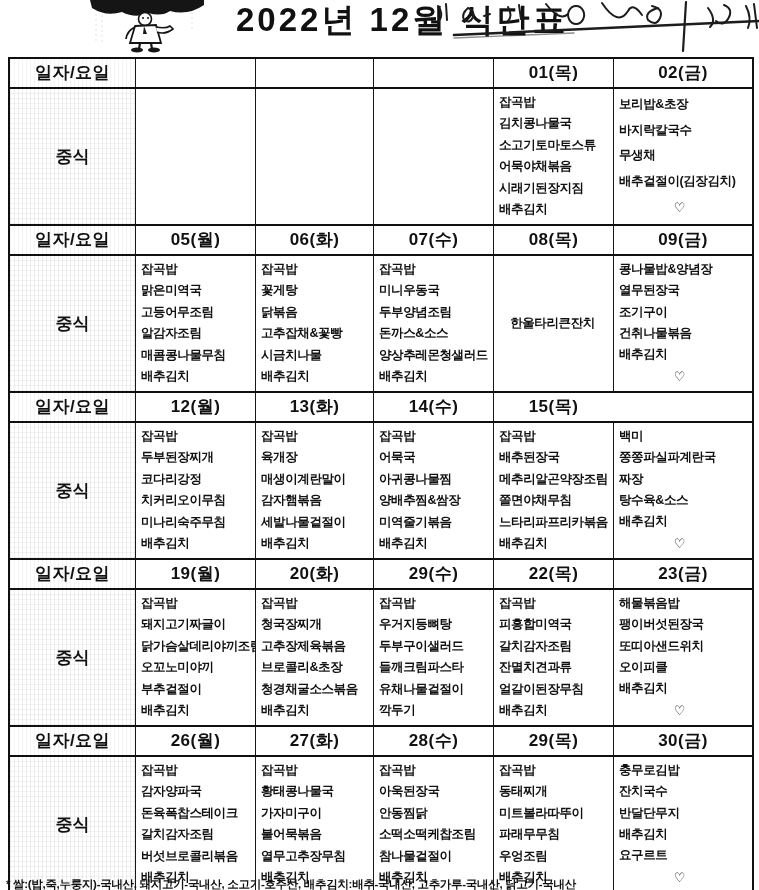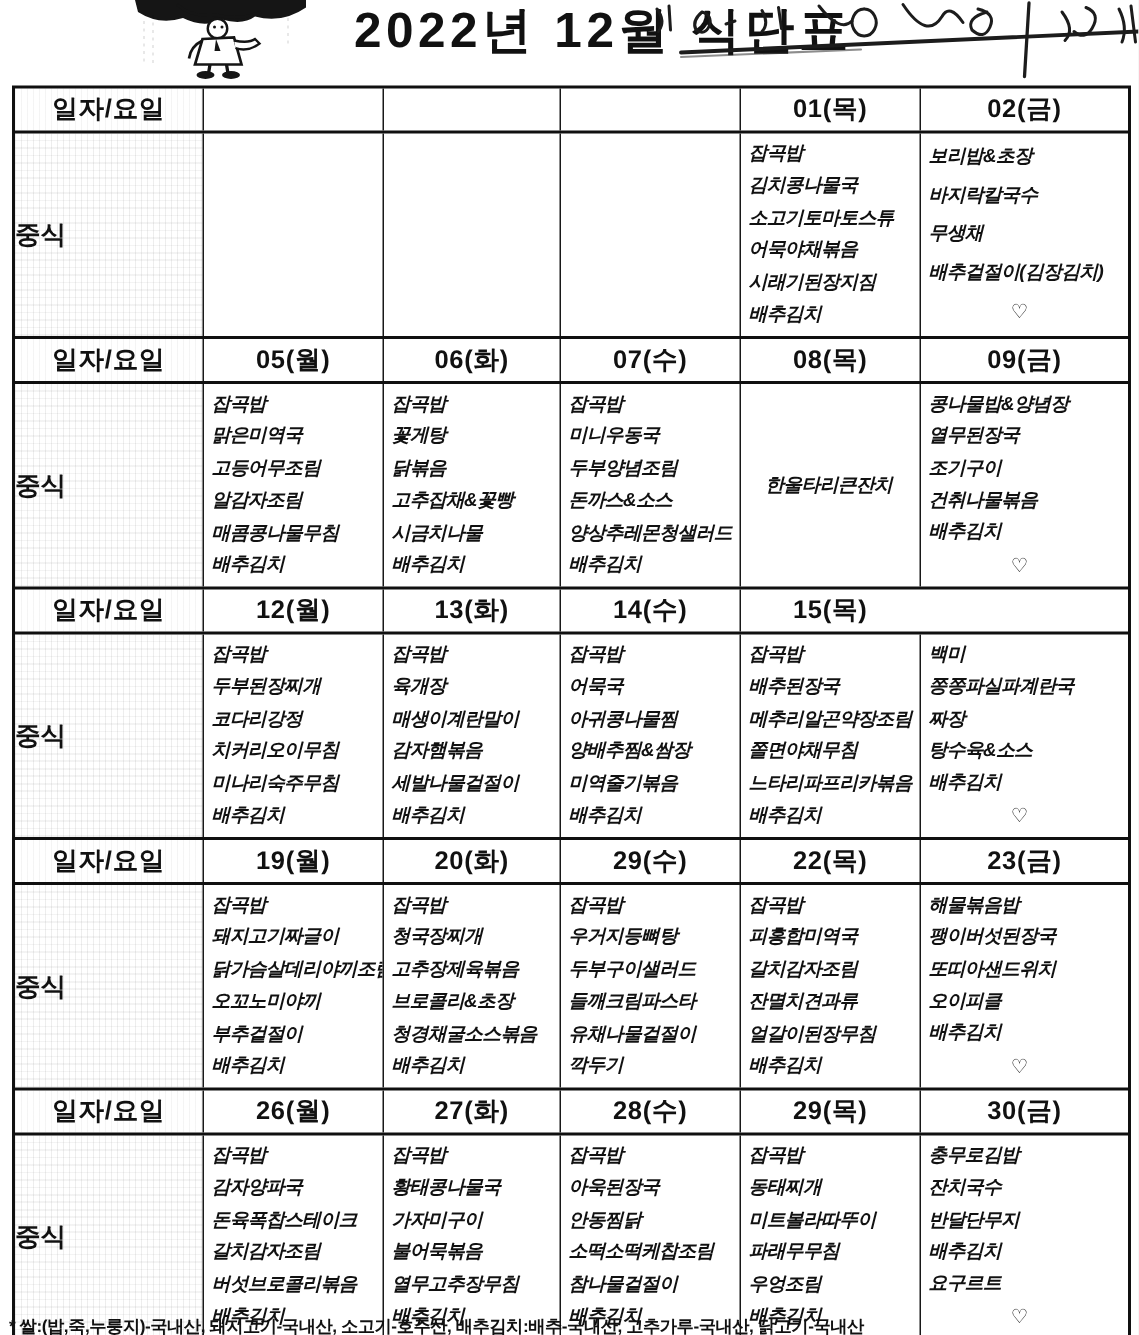--- a/index.html
+++ b/index.html
@@ -17,26 +17,26 @@
   .row{display:grid;grid-template-columns:125px 120px 118px 120px 120px auto;}
   .hdr-row{height:28px;border-bottom:2.5px solid #101010;}
   .hdr-row + .menu-row + .hdr-row, .menu-row + .hdr-row{border-top:2px solid #101010;}
   .menu-row{height:135px;}
   .c{border-left:1.4px solid #181818;min-width:0;}
   .c:first-child{border-left:none;}
   .hdr-cell{font-size:17px;font-weight:bold;text-align:center;line-height:27px;
             letter-spacing:0.5px;white-space:nowrap;overflow:hidden;}
   .label-cell{font-size:17px;font-weight:bold;text-align:center;
       background-image:repeating-linear-gradient(90deg, rgba(70,70,70,0.06) 0 1px, transparent 1px 4px);}
-  .lunch-cell{display:flex;align-items:center;
+  .lunch-cell{display:flex;align-items:center;justify-content:center;
       background-image:
         repeating-linear-gradient(90deg, rgba(60,60,60,0.09) 0 1px, transparent 1px 4px),
         repeating-linear-gradient(0deg, rgba(60,60,60,0.06) 0 1px, transparent 1px 5px);}
   .menu-cell{display:flex;flex-direction:column;justify-content:space-around;
-             padding:3px 2px 3px 5px;overflow:hidden;font-style:italic;}
+             padding:3px 2px 3px 5px;overflow:hidden;}
   .menu-cell.center{justify-content:center;text-align:center;padding-left:0;}
   .menu-item{font-size:12.5px;font-weight:bold;letter-spacing:-0.4px;white-space:nowrap;
              line-height:1.1;}
   .menu-item.heart{text-align:center;padding-right:10px;font-size:13px;font-weight:normal;}
   
   .footnote{position:absolute;left:6px;top:877px;font-size:11.5px;font-weight:bold;
             letter-spacing:-0.3px;white-space:nowrap;}
 </style>
 </head>
 <body>

